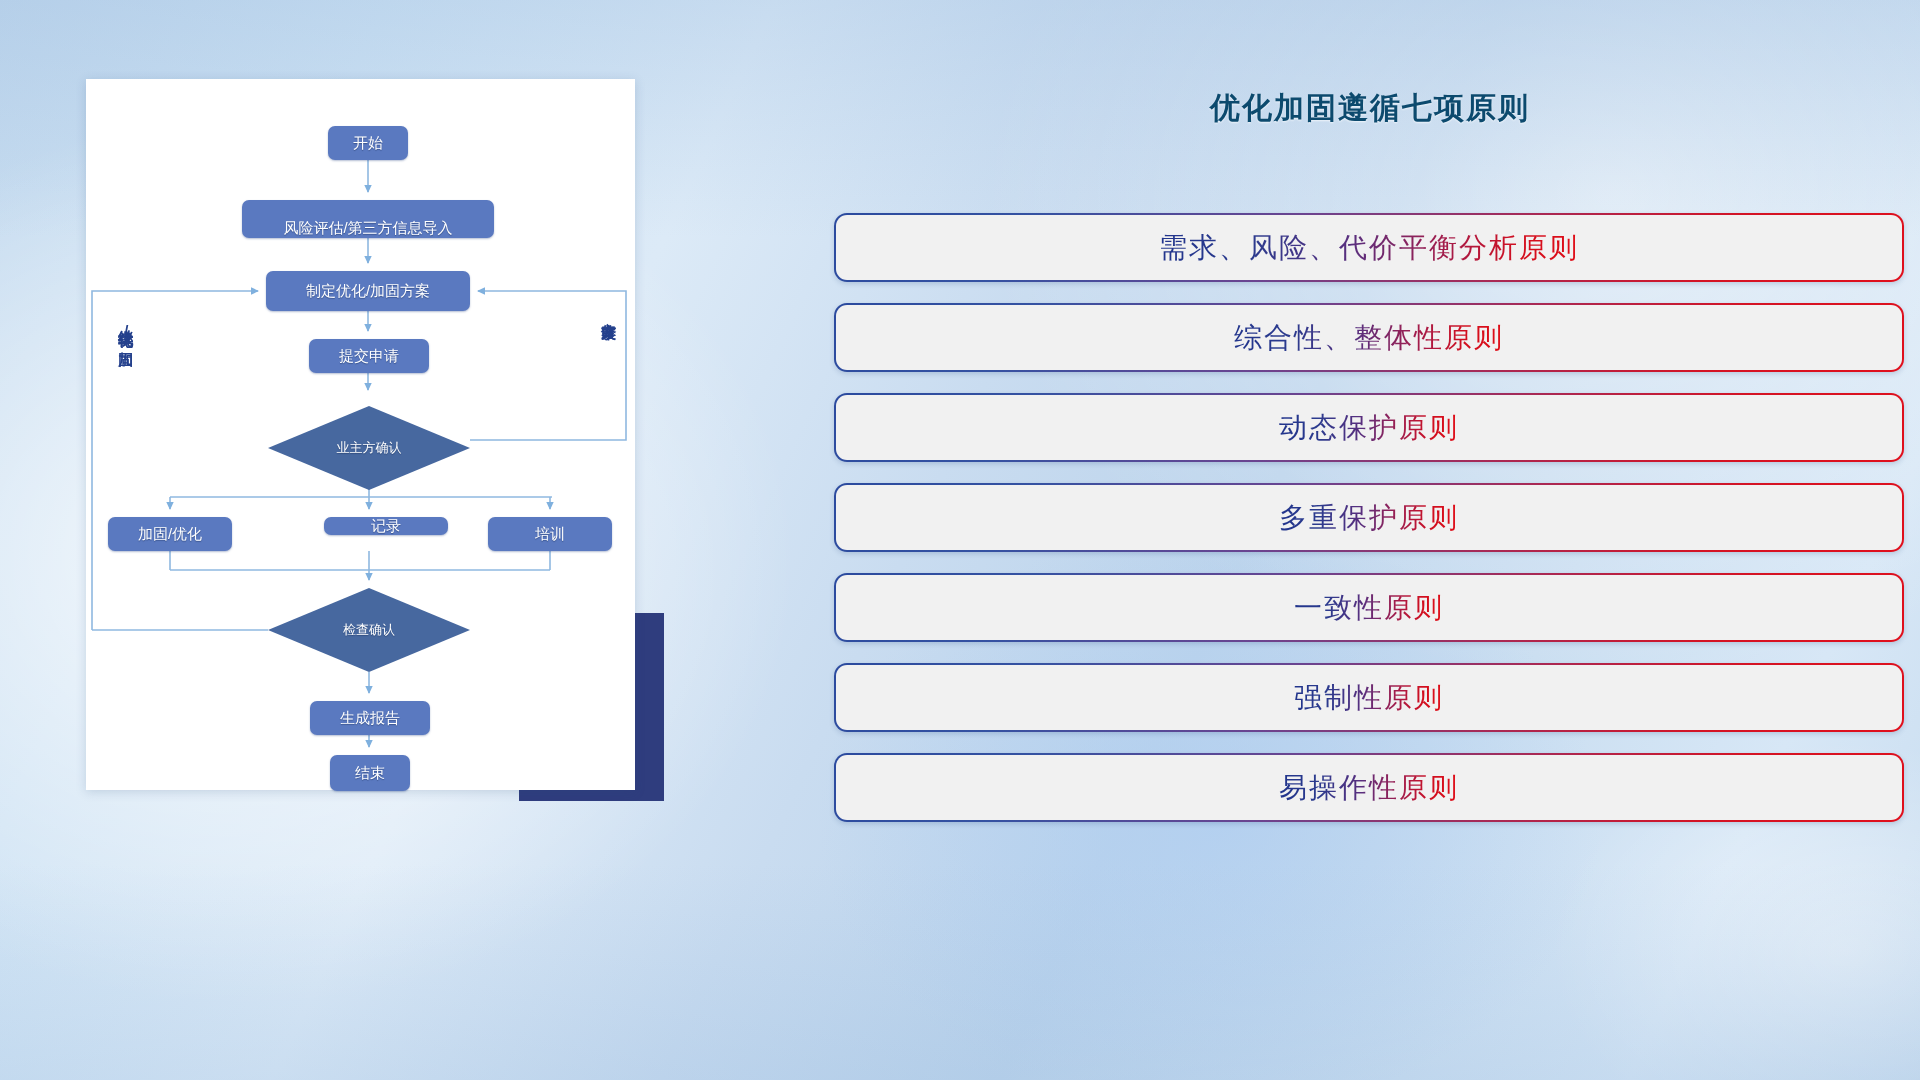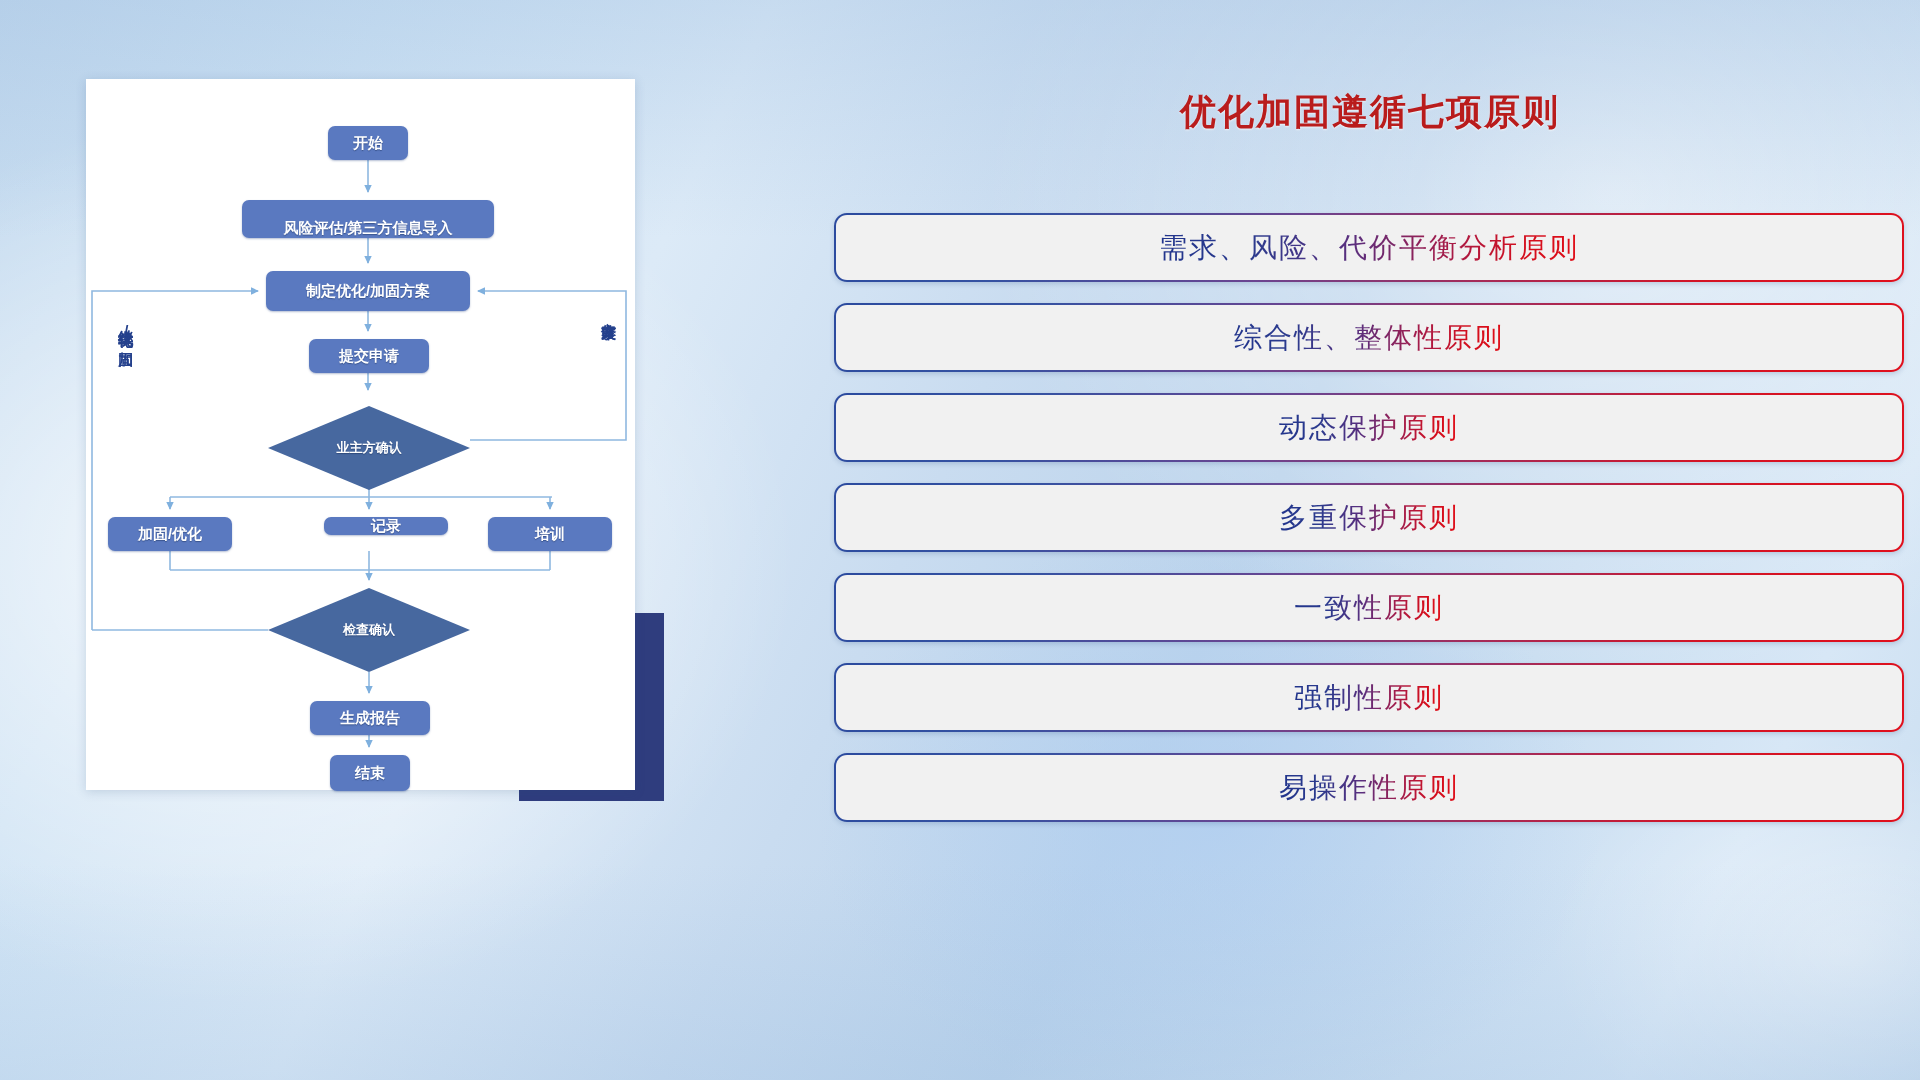--- a/index.html
+++ b/index.html
@@ -61,42 +61,42 @@
     writing-mode:vertical-rl; text-orientation:upright;
     color:#24408c; font-size:15px; font-weight:700;
     letter-spacing:1px; line-height:1.05;
   }
   #vlabel-left  { left:118px; top:318px; height:140px; }
   #vlabel-right { left:601px; top:310px; height:110px; }
 
   .node {
     position:absolute; z-index:4;
     display:flex; align-items:center; justify-content:center;
-    color:#ffffff; font-weight:700; text-align:center;
+    color:#ffffff; font-weight:400; text-align:center;
     text-shadow:0 1px 1px rgba(20,40,80,.45);
     white-space:nowrap;
   }
   .node.box {
     background:#5a79c0; border-radius:7px;
     box-shadow:0 1px 2px rgba(40,70,130,.35);
   }
   .node.diamond { background:transparent; }
   .node.diamond .dtext { position:relative; z-index:2; }
   .node.diamond .dshape {
     position:absolute; inset:0; background:#47689f;
     clip-path:polygon(50% 0%, 100% 50%, 50% 100%, 0% 50%);
   }
 
   
   #right-panel { position:absolute; left:820px; top:0; width:1100px; height:1080px; z-index:5; }
 
   #right-title {
     position:absolute; left:0; top:88px; width:1100px;
-    text-align:center; font-size:36px; font-weight:700;
-    color:#b91c1c; letter-spacing:2px;
+    text-align:center; font-size:30px; font-weight:700;
+    color:#0c4a6e; letter-spacing:2px;
     text-shadow:0 1px 2px rgba(255,255,255,.7);
   }
 
   #principle-list { position:absolute; left:14px; top:189px; width:1070px;margin-top:24px; }
 
   .principle {
     position:relative; height:69px; margin-bottom:21px;
     border-radius:13px; padding:2px;
     background:linear-gradient(125deg,
       #2b4a9e 0%, #3552a2 18%, #6b4490 42%,

